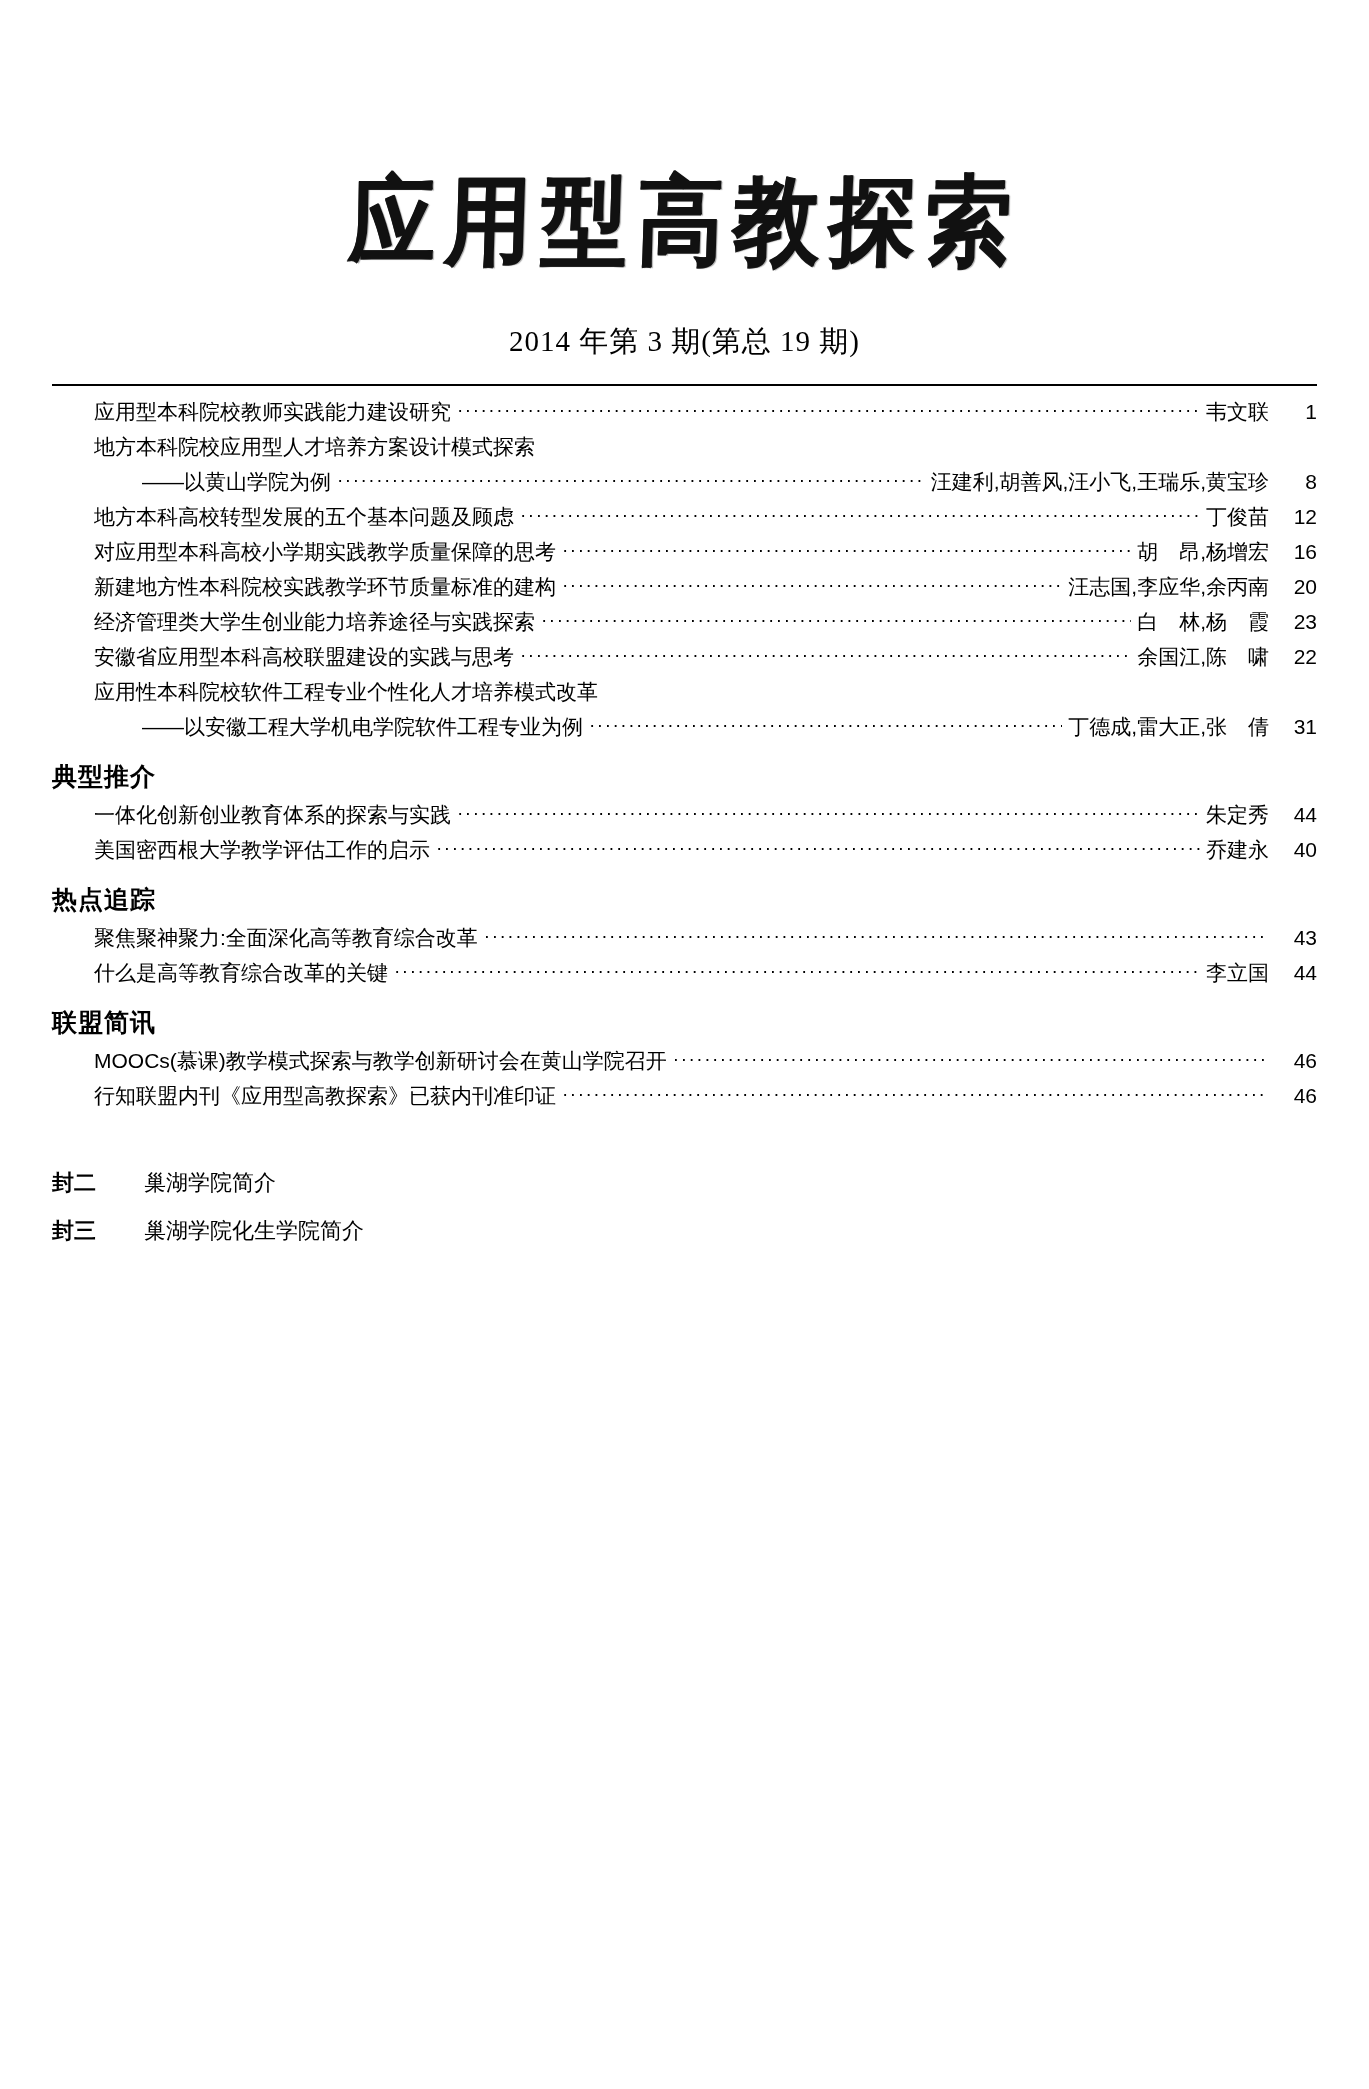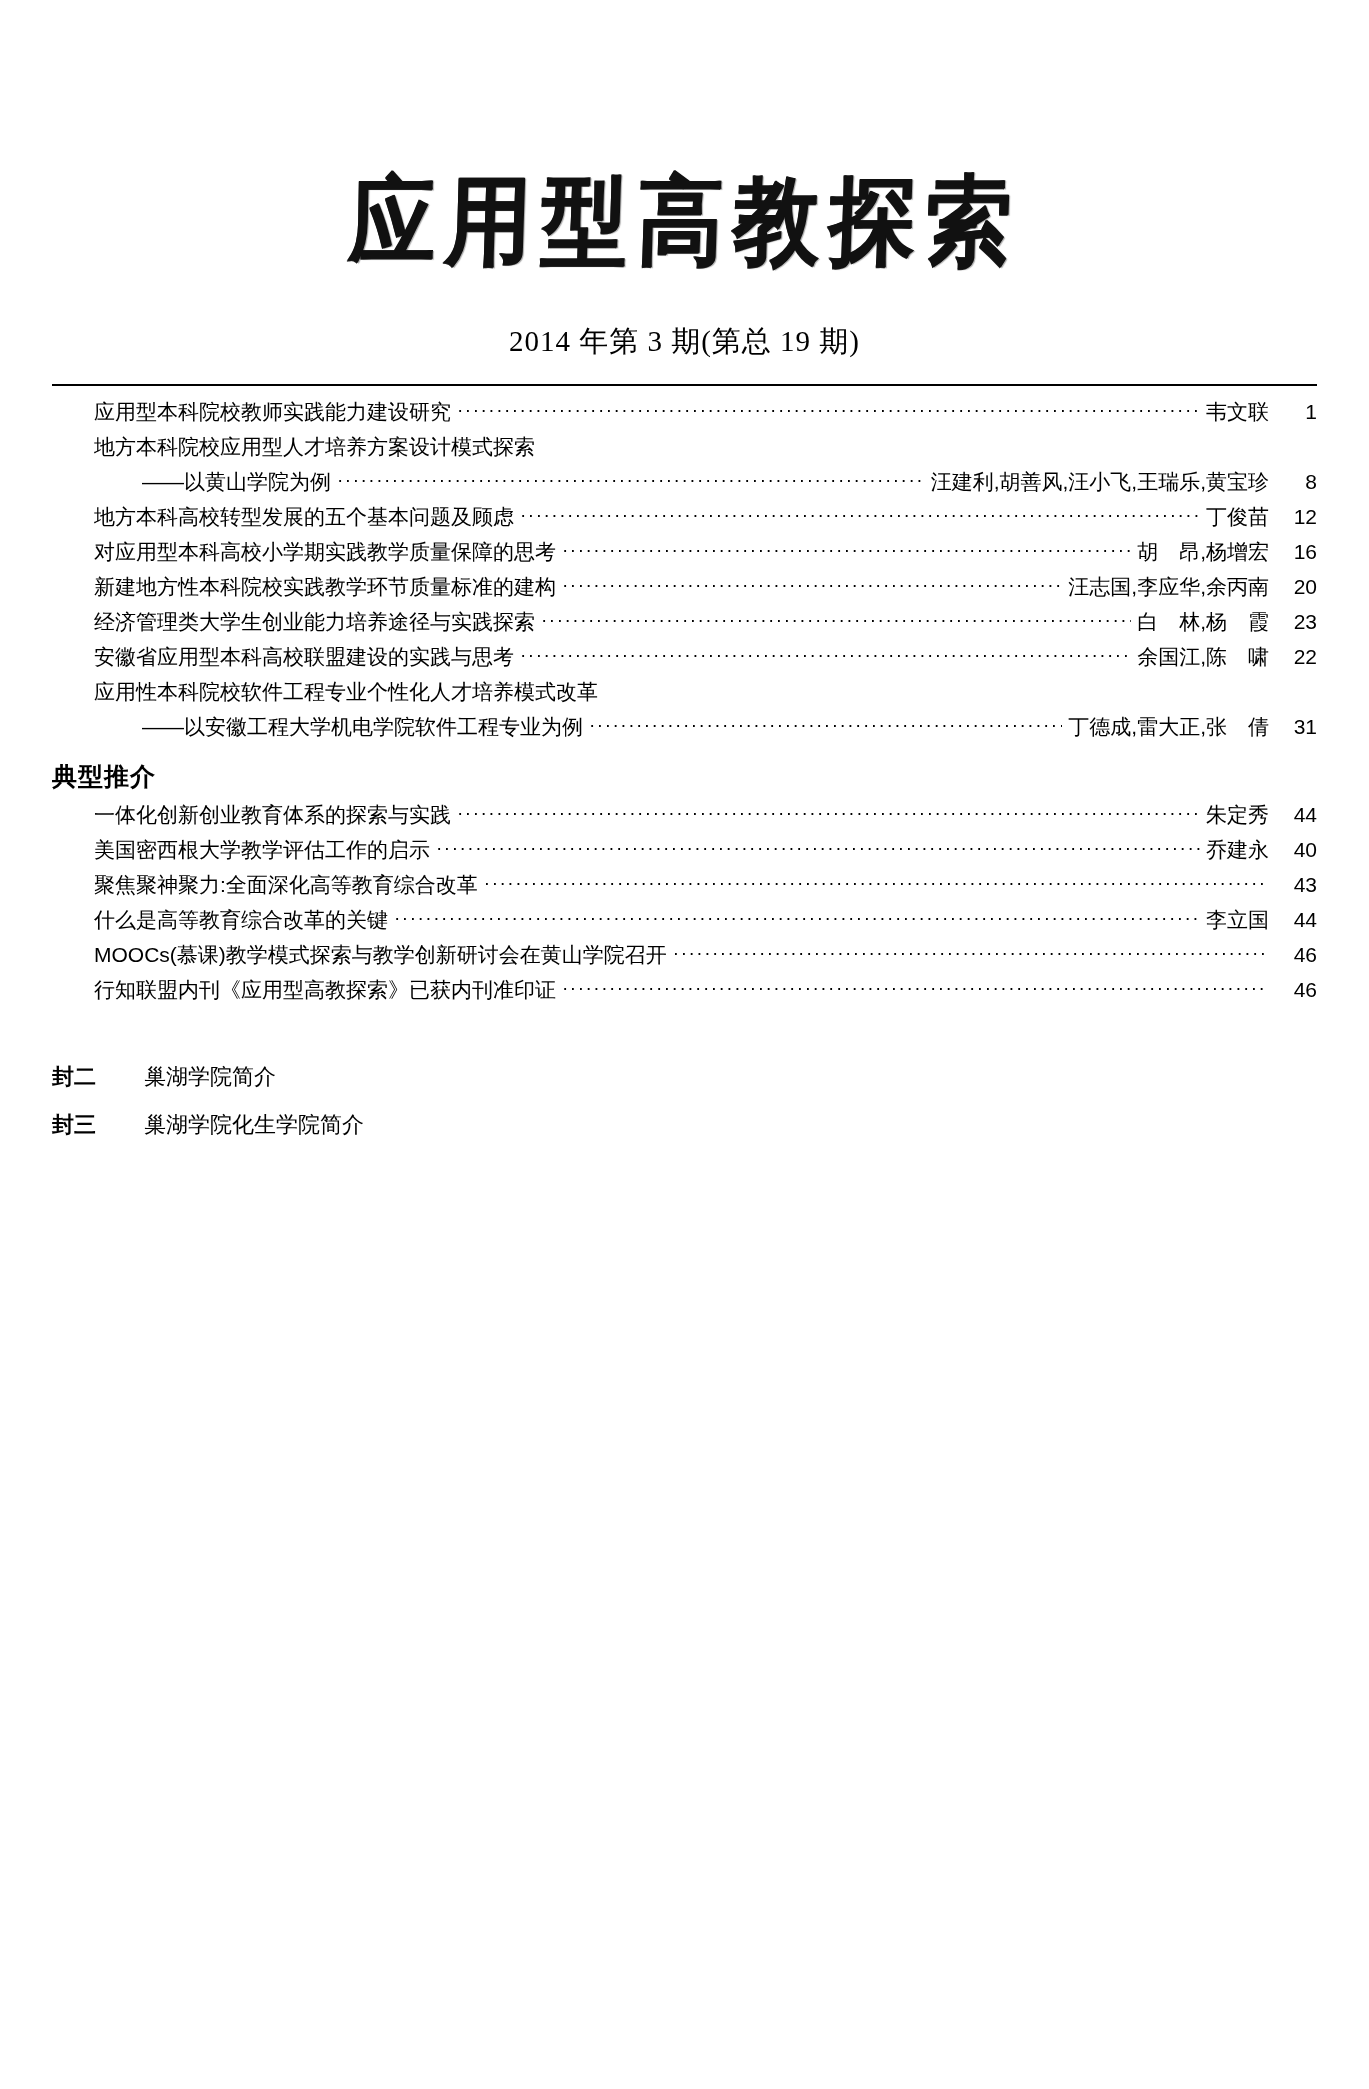--- a/index.html
+++ b/index.html
@@ -230,35 +230,37 @@
       </div>
       <div class="entries">
         <div class="entry">
           <span class="indent"></span>
           <span class="etitle">美国密西根大学教学评估工作的启示</span>
           <span class="dots">···························································································································································································································</span>
           <span class="authors">乔建永</span>
           <span class="page-no">40</span>
         </div>
       </div>
+      <div class="section-head">热点追踪</div>
       <div class="entries">
         <div class="entry noauthor">
           <span class="indent"></span>
           <span class="etitle">聚焦聚神聚力:全面深化高等教育综合改革</span>
           <span class="dots">···························································································································································································································</span>
           <span class="page-no">43</span>
         </div>
         <div class="entry">
           <span class="indent"></span>
           <span class="etitle">什么是高等教育综合改革的关键</span>
           <span class="dots">···························································································································································································································</span>
           <span class="authors">李立国</span>
           <span class="page-no">44</span>
         </div>
       </div>
+      <div class="section-head">联盟简讯</div>
       <div class="entries">
         <div class="entry noauthor">
           <span class="indent"></span>
           <span class="etitle">MOOCs(慕课)教学模式探索与教学创新研讨会在黄山学院召开</span>
           <span class="dots">···························································································································································································································</span>
           <span class="page-no">46</span>
         </div>
         <div class="entry noauthor">
           <span class="indent"></span>
           <span class="etitle">行知联盟内刊《应用型高教探索》已获内刊准印证</span>

